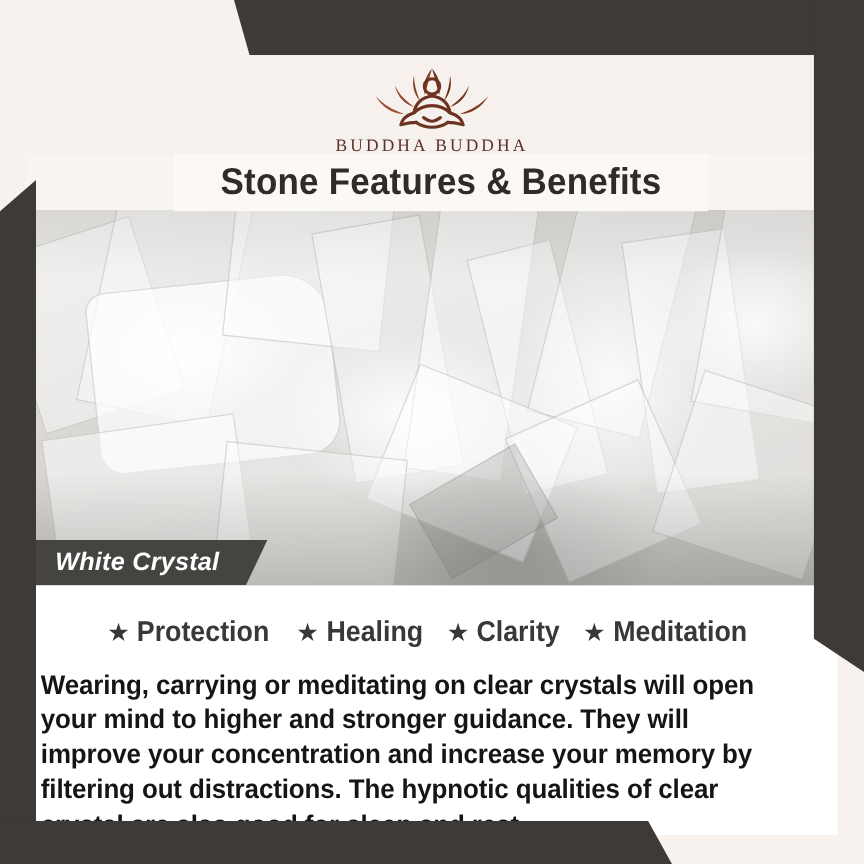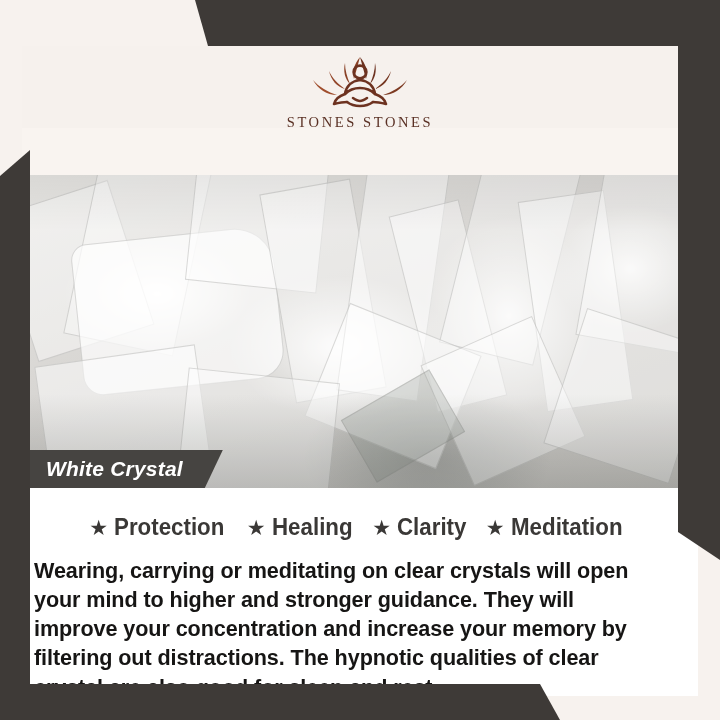--- a/index.html
+++ b/index.html
@@ -267,24 +267,27 @@
             <g fill="none" stroke="#6d3220" stroke-width="2.6" stroke-linecap="round" stroke-linejoin="round">
               <circle cx="75" cy="25" r="6.4"></circle>
               <path d="M75 33 C66 34 61 40 60 47 C64 43 69 41 75 41 C81 41 86 43 90 47 C89 40 84 34 75 33 Z"></path>
               <path d="M60 47 C54 49 50 53 49 57 C53 56 57 55 62 55"></path>
               <path d="M90 47 C96 49 100 53 101 57 C97 56 93 55 88 55"></path>
               <path d="M62 55 C66 58 71 59 75 59 C79 59 84 58 88 55"></path>
               <path d="M68 51 C71 53 73 54 75 54 C77 54 79 53 82 51"></path>
             </g>
           </svg>
         </span>
-        <span class="brand-name">STONES STONES</span>
+        <span class="brand-name">BUDDHA BUDDHA</span>
       </div>
     </div>
 
+    <div class="title-band">
+      <span class="title-text">Stone Features &amp; Benefits</span>
+    </div>
 
     <div class="photo">
       <div class="photo-img"></div>
       <div class="facets">
         <div class="facet" style="left:-10px; top:20px; width:120px; height:150px; transform:rotate(-18deg); background:rgba(255,255,255,0.45);"></div>
         <div class="facet" style="left:60px; top:-20px; width:110px; height:190px; transform:rotate(12deg); background:rgba(255,255,255,0.35);"></div>
         <div class="facet" style="left:55px; top:60px; width:200px; height:150px; transform:rotate(-6deg); background:rgba(255,255,255,0.7); border-radius:16px 40px 28px 20px;"></div>
         <div class="facet" style="left:170px; top:-30px; width:130px; height:140px; transform:rotate(6deg); background:rgba(255,255,255,0.5);"></div>
         <div class="facet" style="left:255px; top:10px; width:90px; height:210px; transform:rotate(-10deg); background:rgba(255,255,255,0.42);"></div>
         <div class="facet" style="left:330px; top:-10px; width:80px; height:230px; transform:rotate(8deg); background:rgba(255,255,255,0.5);"></div>

